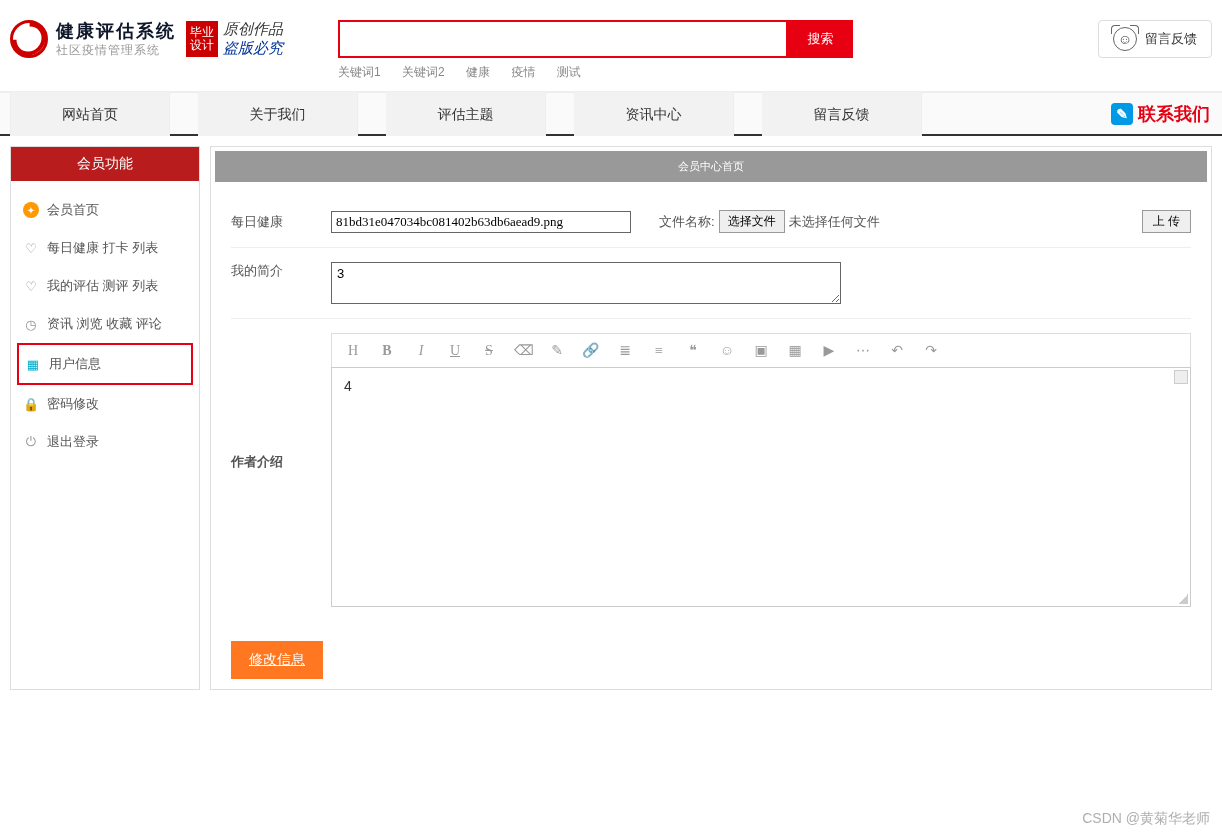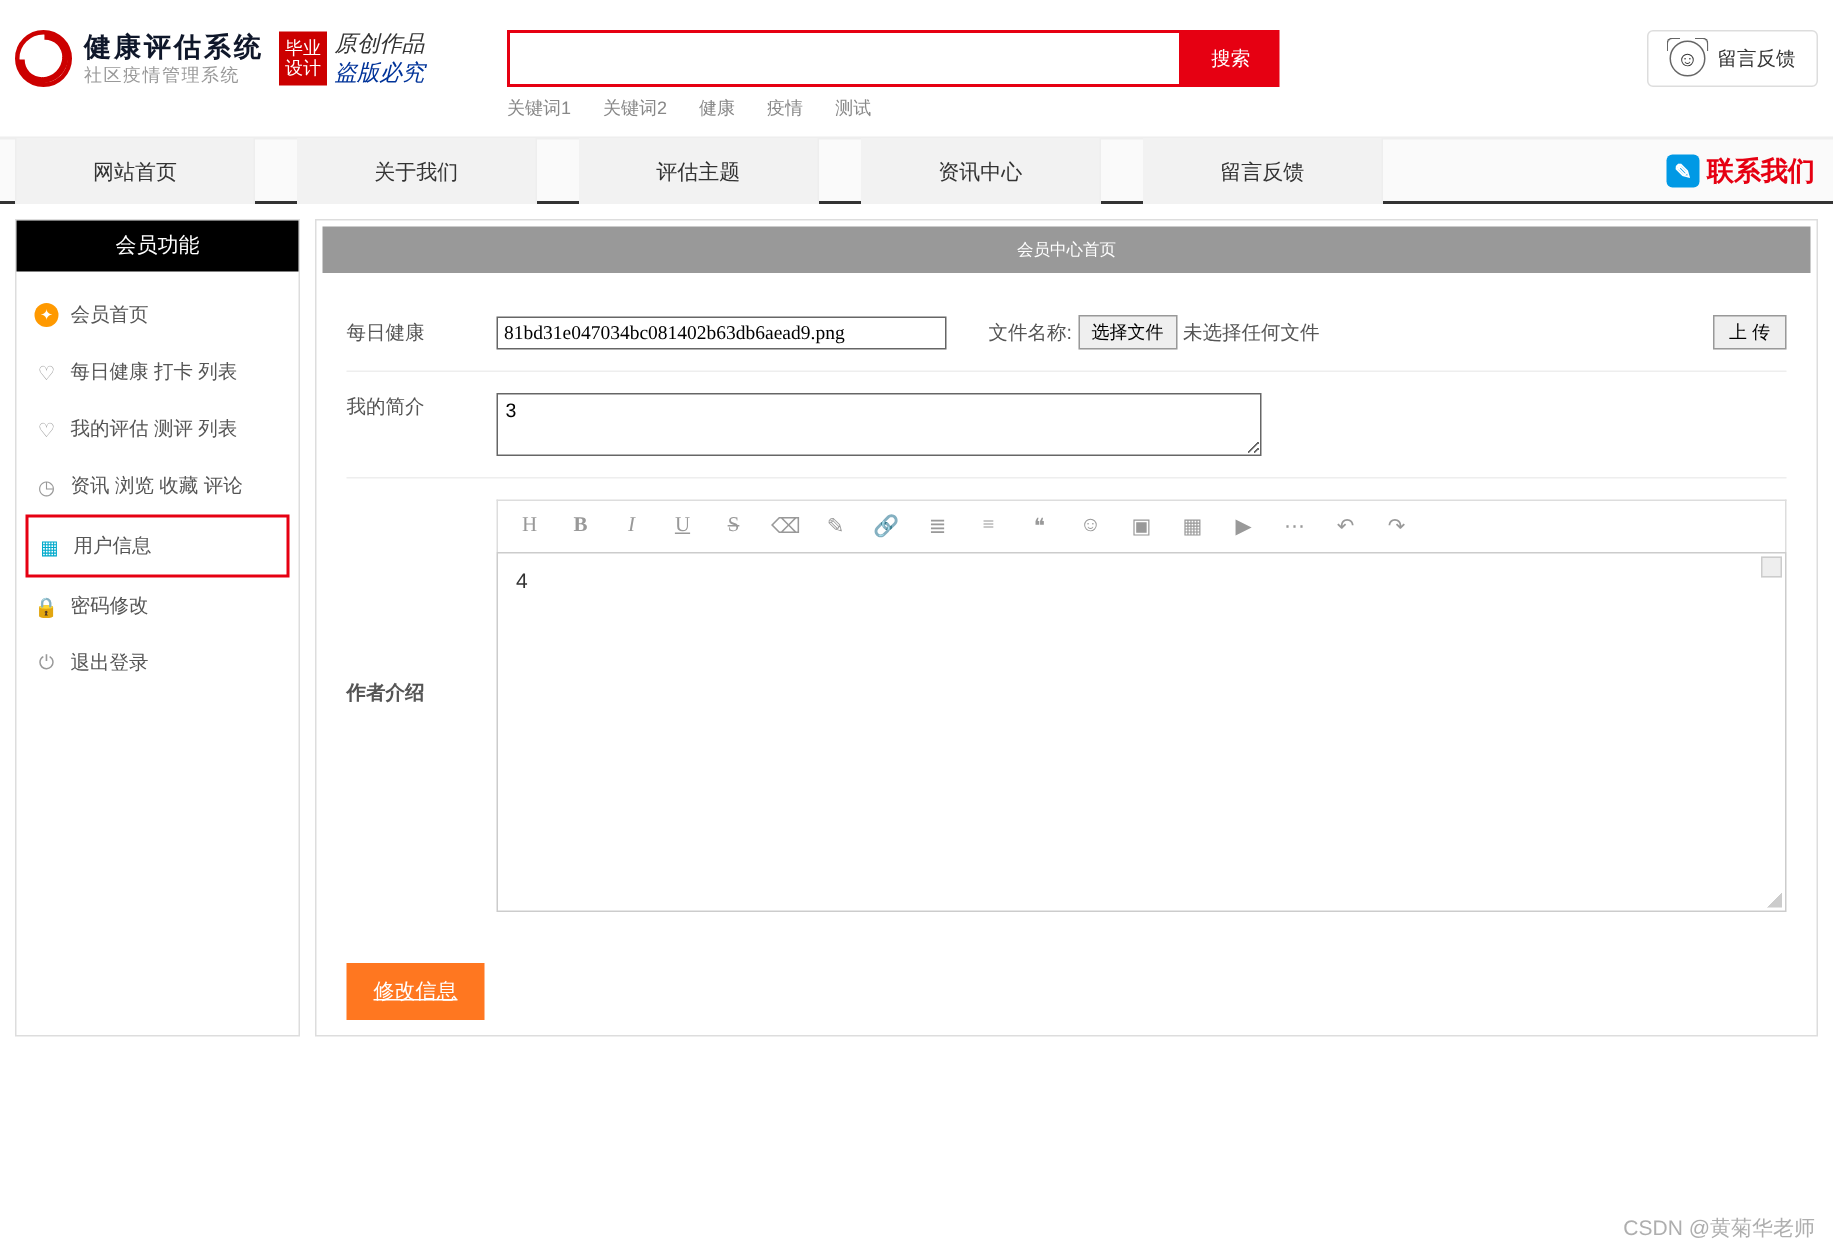--- a/index.html
+++ b/index.html
@@ -34,21 +34,21 @@
 
 .nav { display: flex; align-items: center; background: #fafafa; border-top: 1px solid #eee; border-bottom: 2px solid #333; height: 44px; gap: 28px; }
 .nav-item { width: 160px; text-align: center; line-height: 44px; font-size: 14px; color: #333; cursor: pointer; border-right: 1px solid #eee; background: #f2f2f2; }
 .nav-item:first-child { border-left: 1px solid #eee; margin-left: 10px; }
 .nav-contact { margin-left: auto; margin-right: 12px; display: flex; align-items: center; color: #e60012; font-size: 18px; font-weight: bold; }
 .contact-icon { width: 22px; height: 22px; background: #0099e5; border-radius: 4px; margin-right: 5px; display: flex; align-items: center; justify-content: center; color: #fff; font-size: 14px; }
 
 
 .main { display: flex; padding: 10px; gap: 10px; }
 .sidebar { width: 190px; border: 1px solid #ddd; }
-.sidebar-header { background: #000000; color: #fff; text-align: center; padding: 8px 0; font-size: 14px; }
+.sidebar-header { background: #b91c1c; color: #fff; text-align: center; padding: 8px 0; font-size: 14px; }
 .sidebar-list { padding: 10px 6px; }
 .sidebar-item { display: flex; align-items: center; padding: 10px 6px; color: #555; cursor: pointer; font-size: 13px; }
 .sidebar-item.active { border: 2px solid #e60012; }
 .si-icon { width: 16px; height: 16px; margin-right: 8px; display: flex; align-items: center; justify-content: center; font-size: 13px; }
 .ic-orange { background: #ff9900; border-radius: 50%; color: #fff; font-size: 10px; }
 .ic-shield { color: #999; }
 .ic-clock { color: #999; }
 .ic-doc { color: #00aacc; }
 .ic-lock { color: #ff6600; }
 .ic-power { color: #999; }

